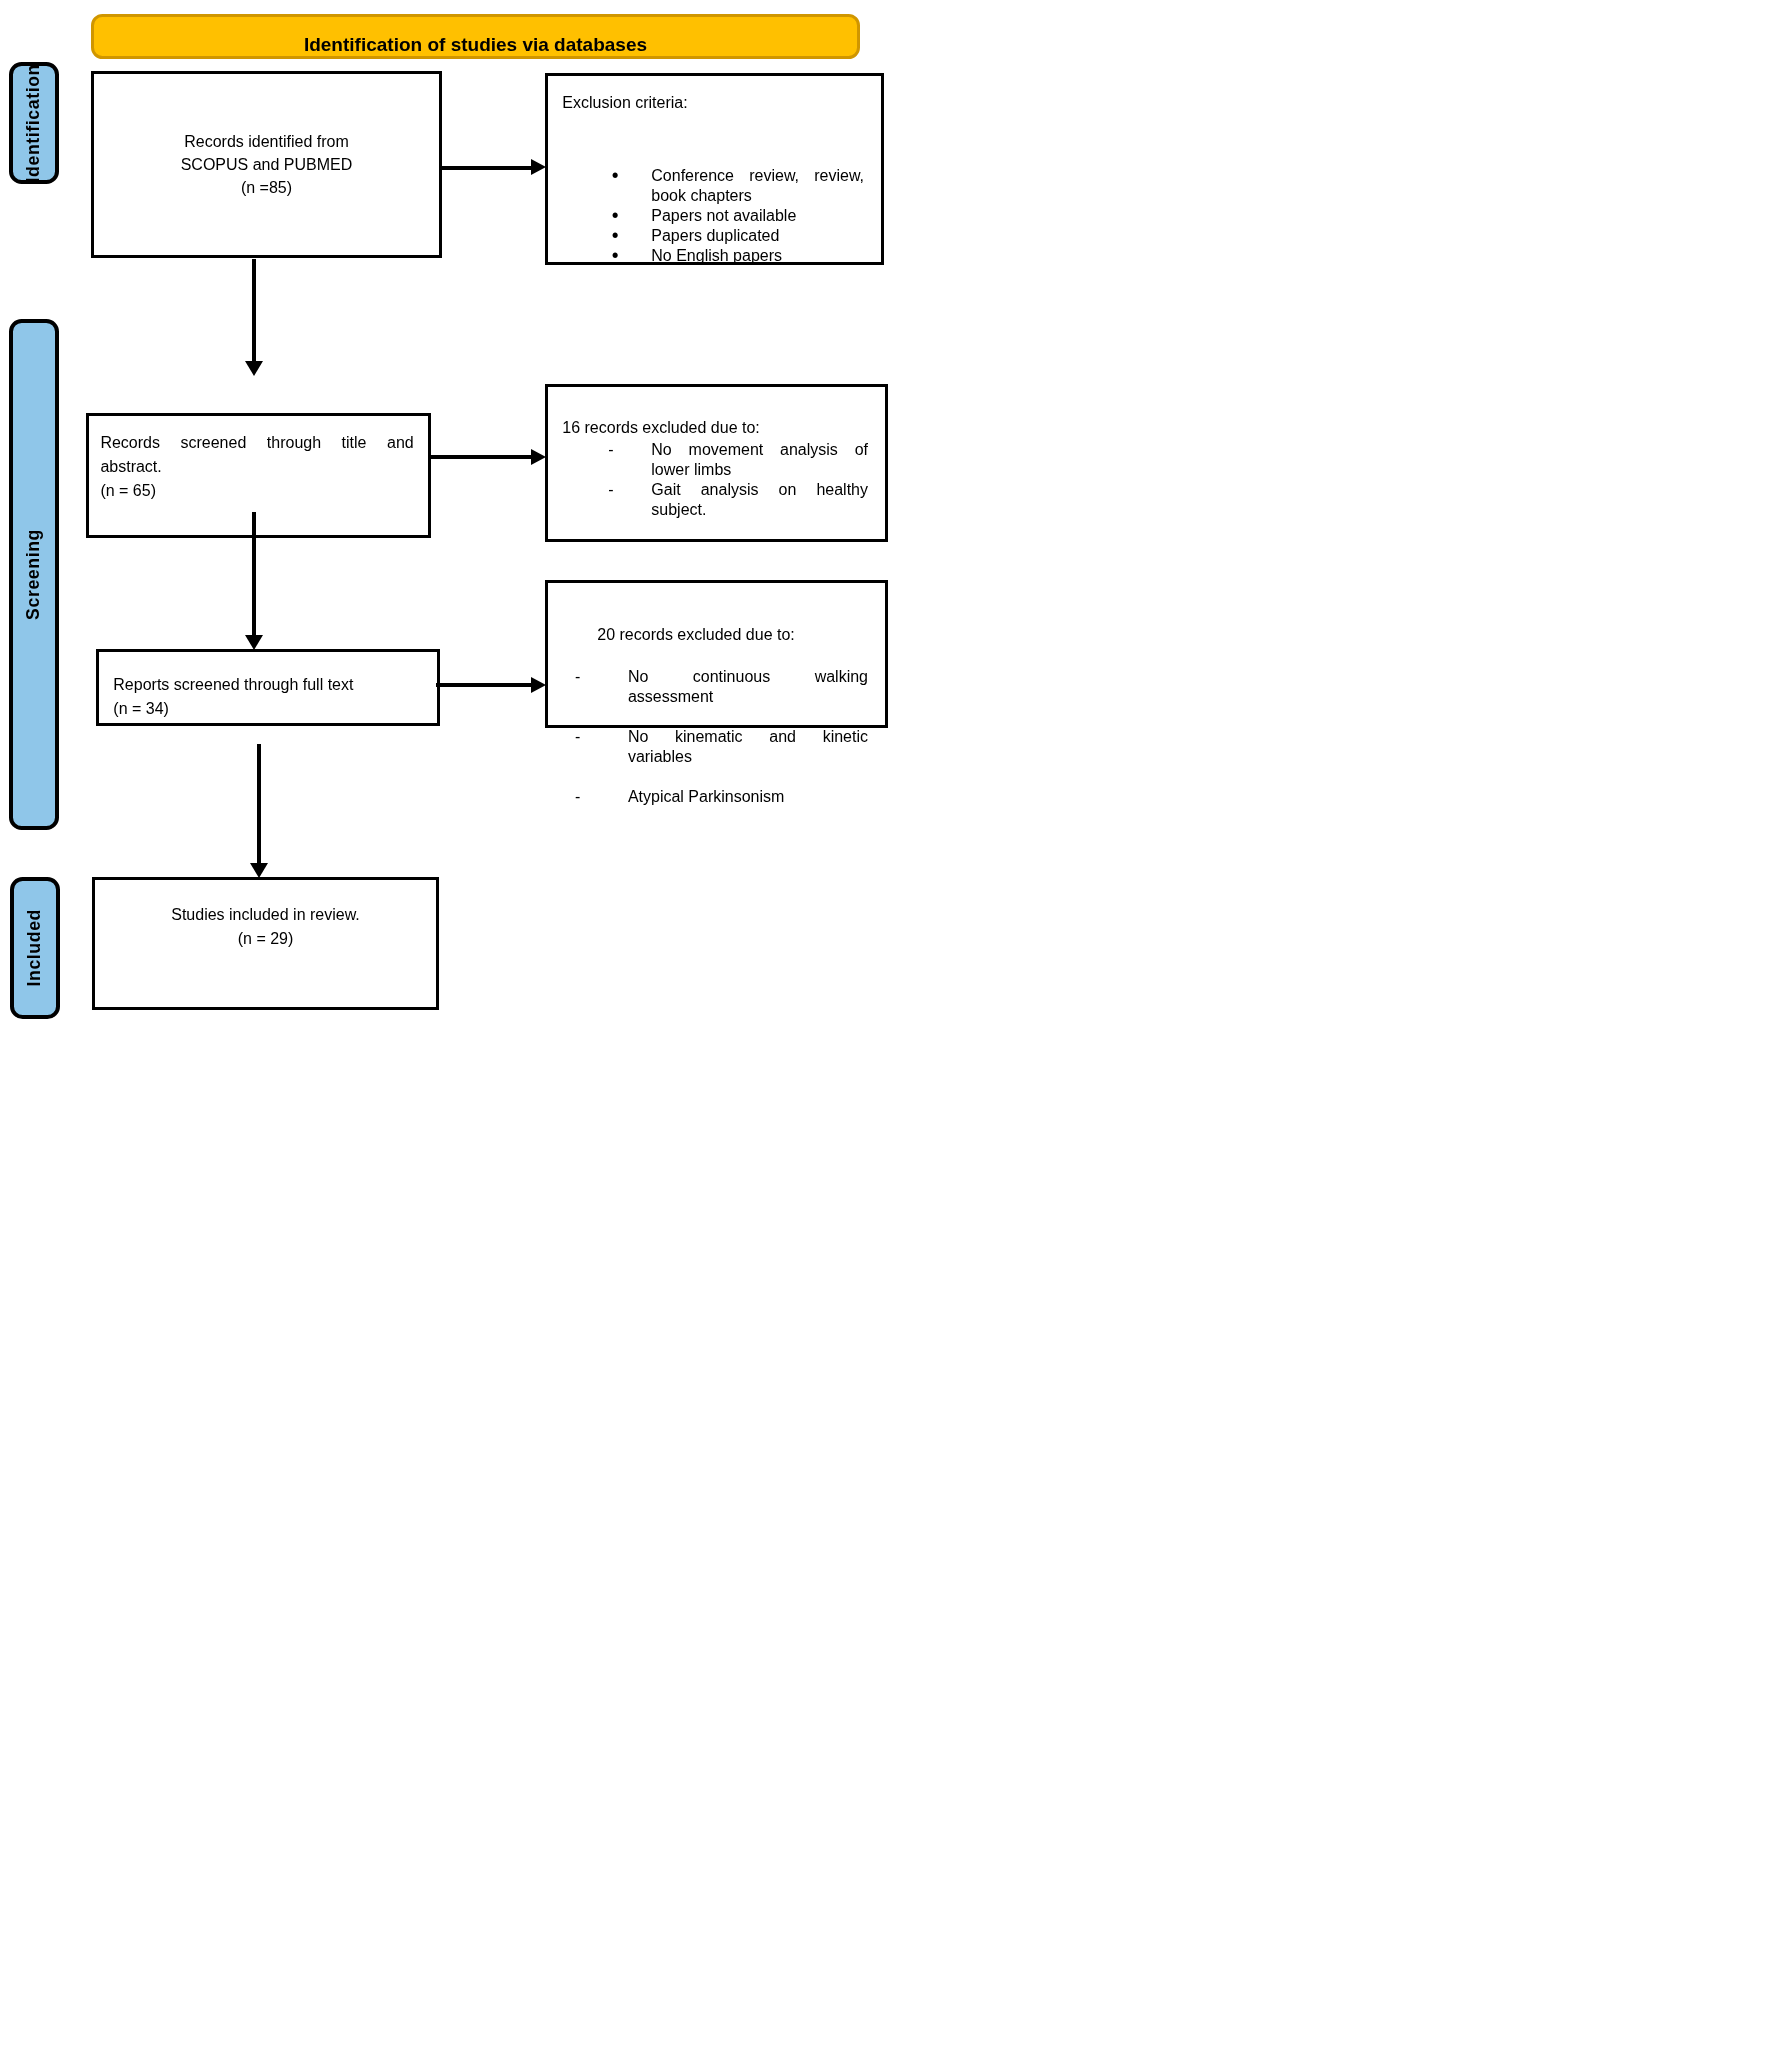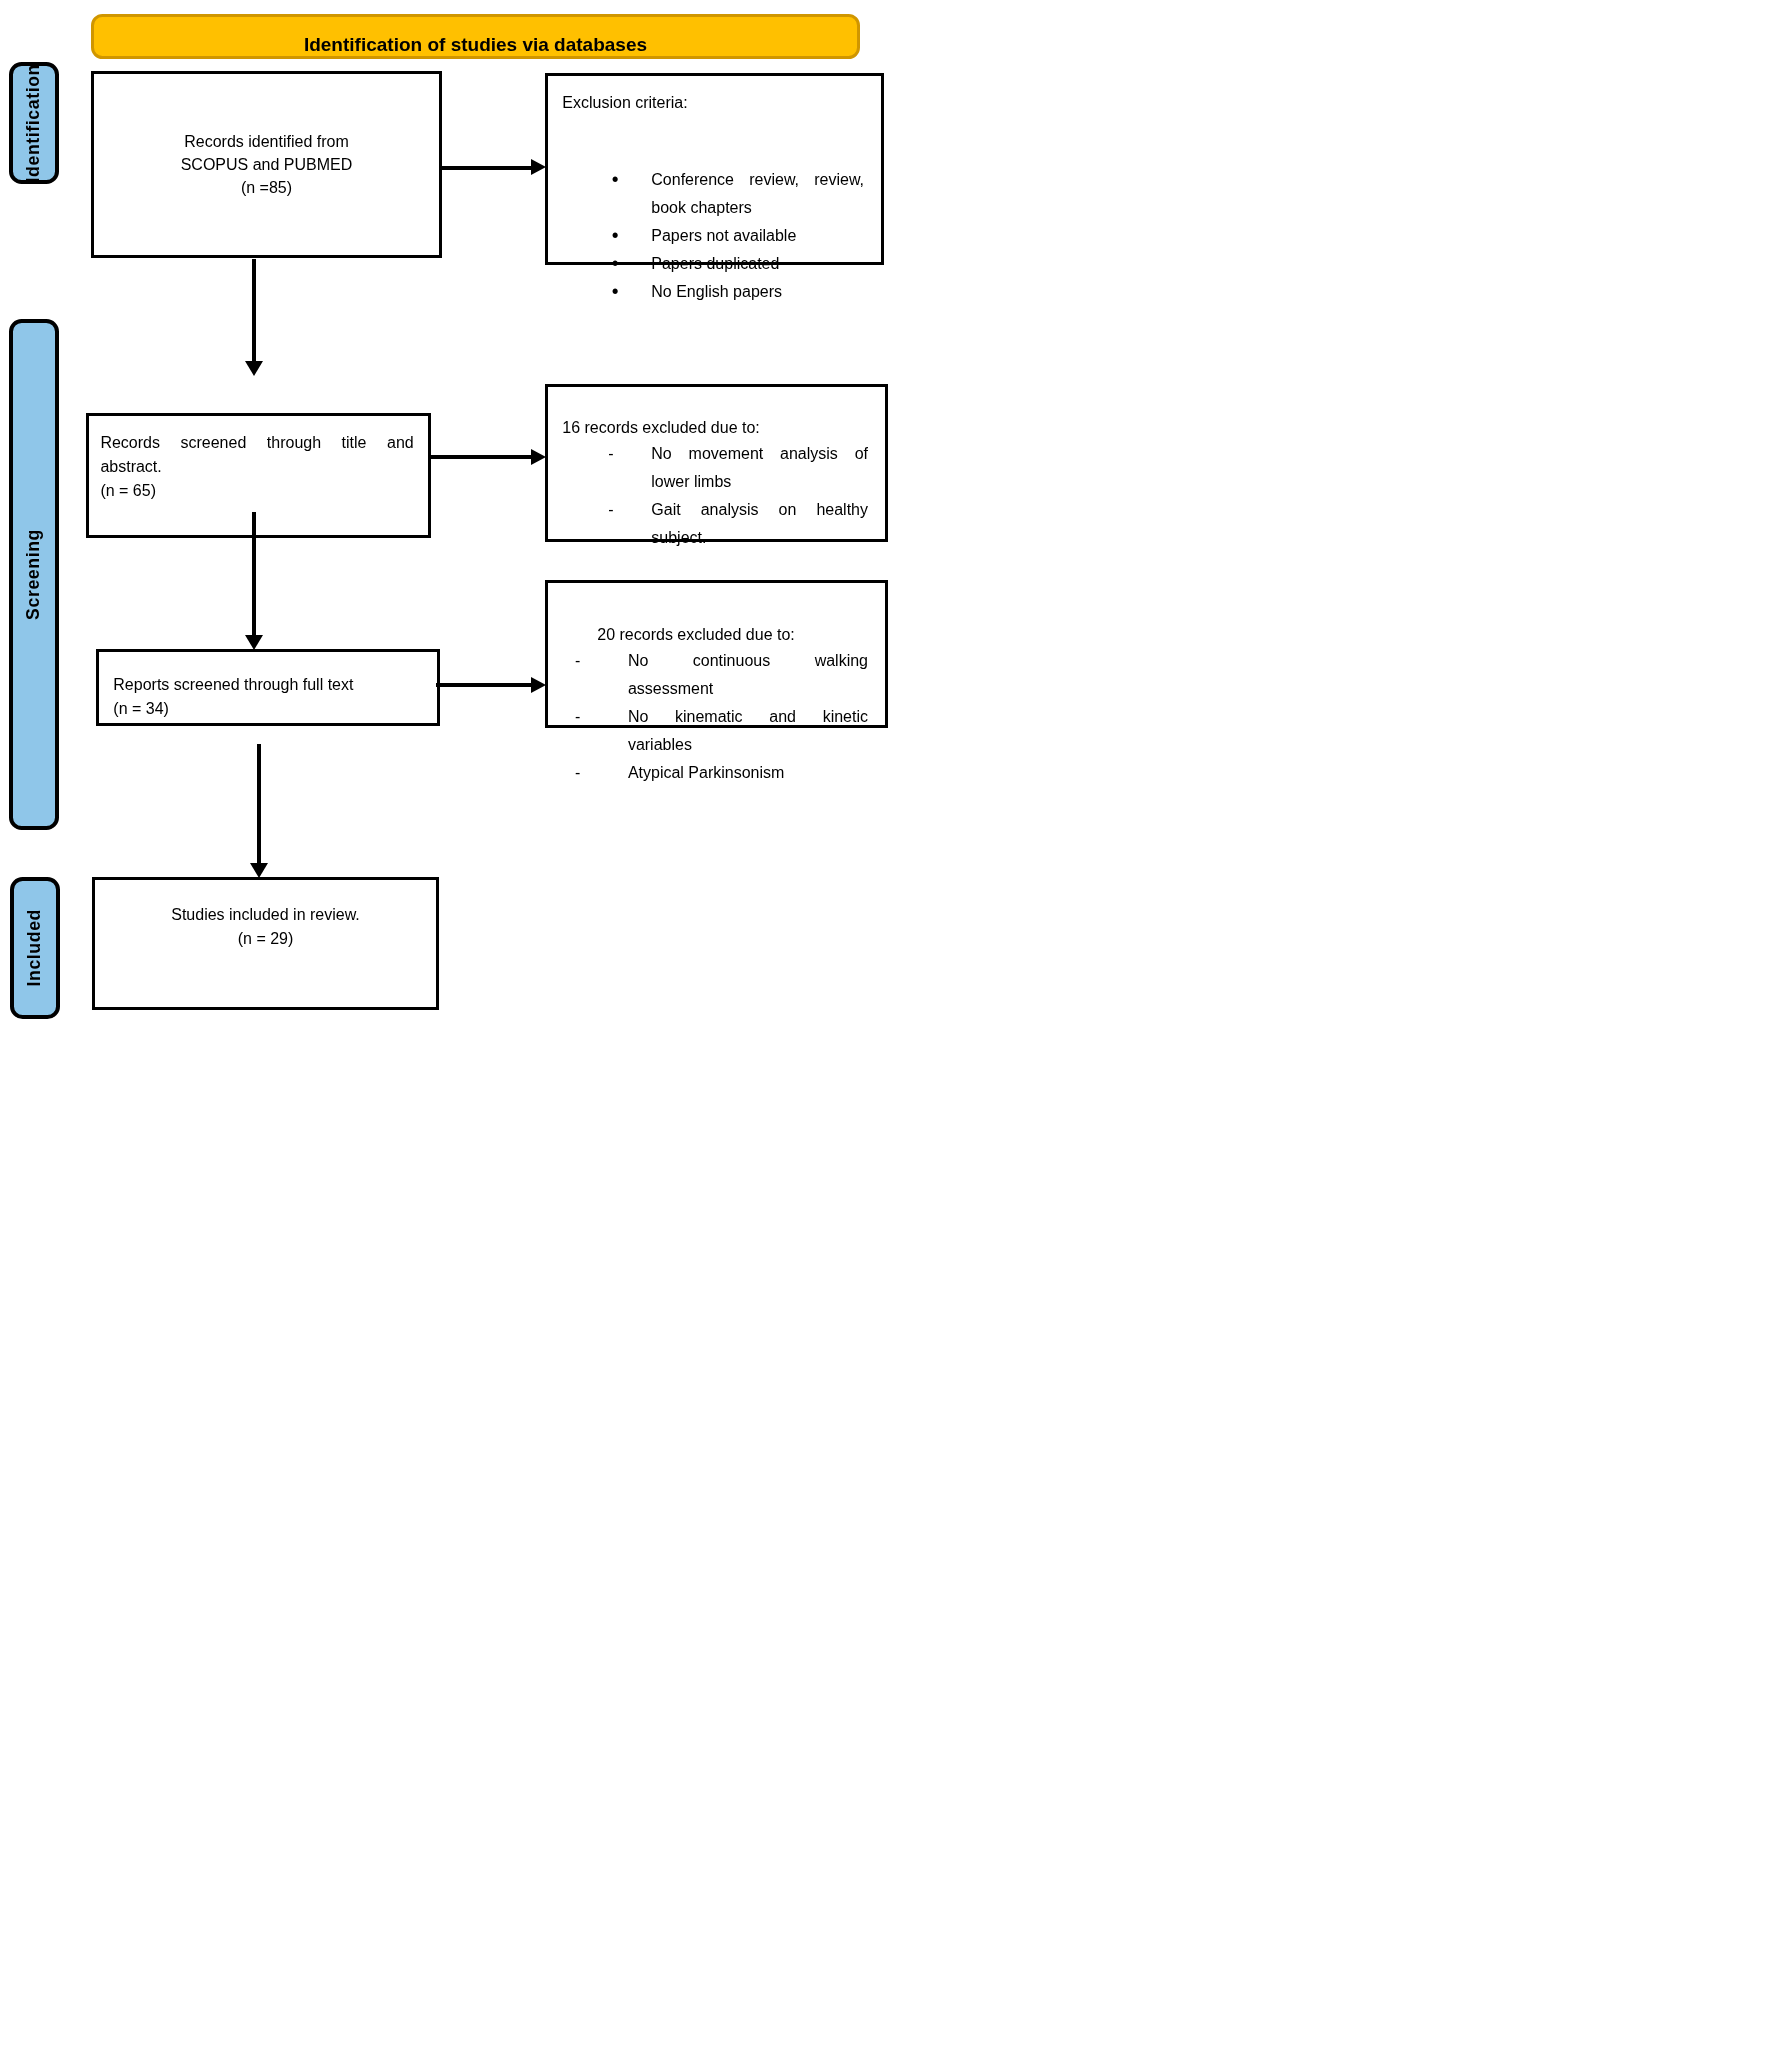--- a/index.html
+++ b/index.html
@@ -43,30 +43,30 @@
     display:flex;align-items:center;justify-content:center;text-align:center;line-height:23px;}
   #box-exclusion{left:545px;top:73px;width:339px;height:192px;padding:15px 17px 0 14.3px;}
   #box-records-screened{left:86px;top:413px;width:345px;height:125px;padding:15px 14.3px 0 11.4px;}
   #box-excluded16{left:545px;top:384px;width:343px;height:158px;padding:28.6px 17px 0 14.3px;}
   #box-reports-screened{left:96px;top:649px;width:344px;height:77px;padding:20.6px 14.3px 0 14.3px;}
   #box-excluded20{left:545px;top:580px;width:343px;height:148px;padding:40px 17px 0 14.3px;}
   #box-studies-included{left:92px;top:877px;width:347px;height:133px;padding-top:23px;text-align:center;}
 
   .justify{text-align:justify;}
   .list{list-style:none;margin:0;padding:0;}
-  .list li{position:relative;text-align:justify;line-height:28px;}
+  .list li{position:relative;text-align:justify;line-height:20px;}
   .bullet-list{margin:51px 0 0 46px;}
   .bullet-list li{padding-left:43px;}
   .bullet-list li::before{content:"\2022";position:absolute;left:3.4px;top:-1.1px;font-size:19.4px;}
   #list-excluded16{margin:0 0 0 46px;}
   #list-excluded16 li{padding-left:43px;}
   #list-excluded16 li::before{content:"-";position:absolute;left:0;}
   #heading-excluded20{margin-left:35px;}
   #list-excluded20{margin:0 0 0 12.6px;}
-  #list-excluded20 li{padding-left:53px;}
+  #list-excluded20 li{padding-left:53px;margin-top:20px;}
   #list-excluded20 li::before{content:"-";position:absolute;left:0;}
 
   .shaft-h{position:absolute;height:4px;background:var(--line);}
   .shaft-v{position:absolute;width:4px;background:var(--line);}
   .head-right{position:absolute;width:0;height:0;
     border-top:8.6px solid transparent;border-bottom:8.6px solid transparent;
     border-left:15px solid var(--line);}
   .head-down{position:absolute;width:0;height:0;
     border-left:9.1px solid transparent;border-right:9.1px solid transparent;
     border-top:15px solid var(--line);}

